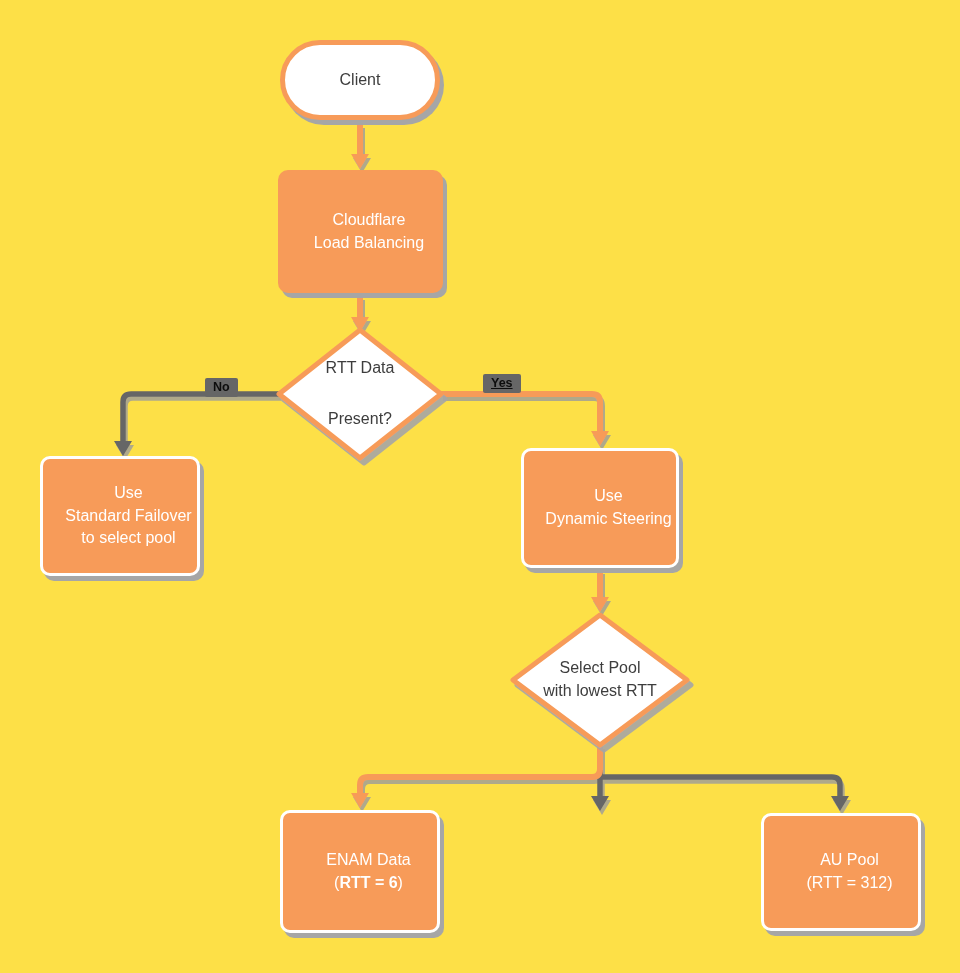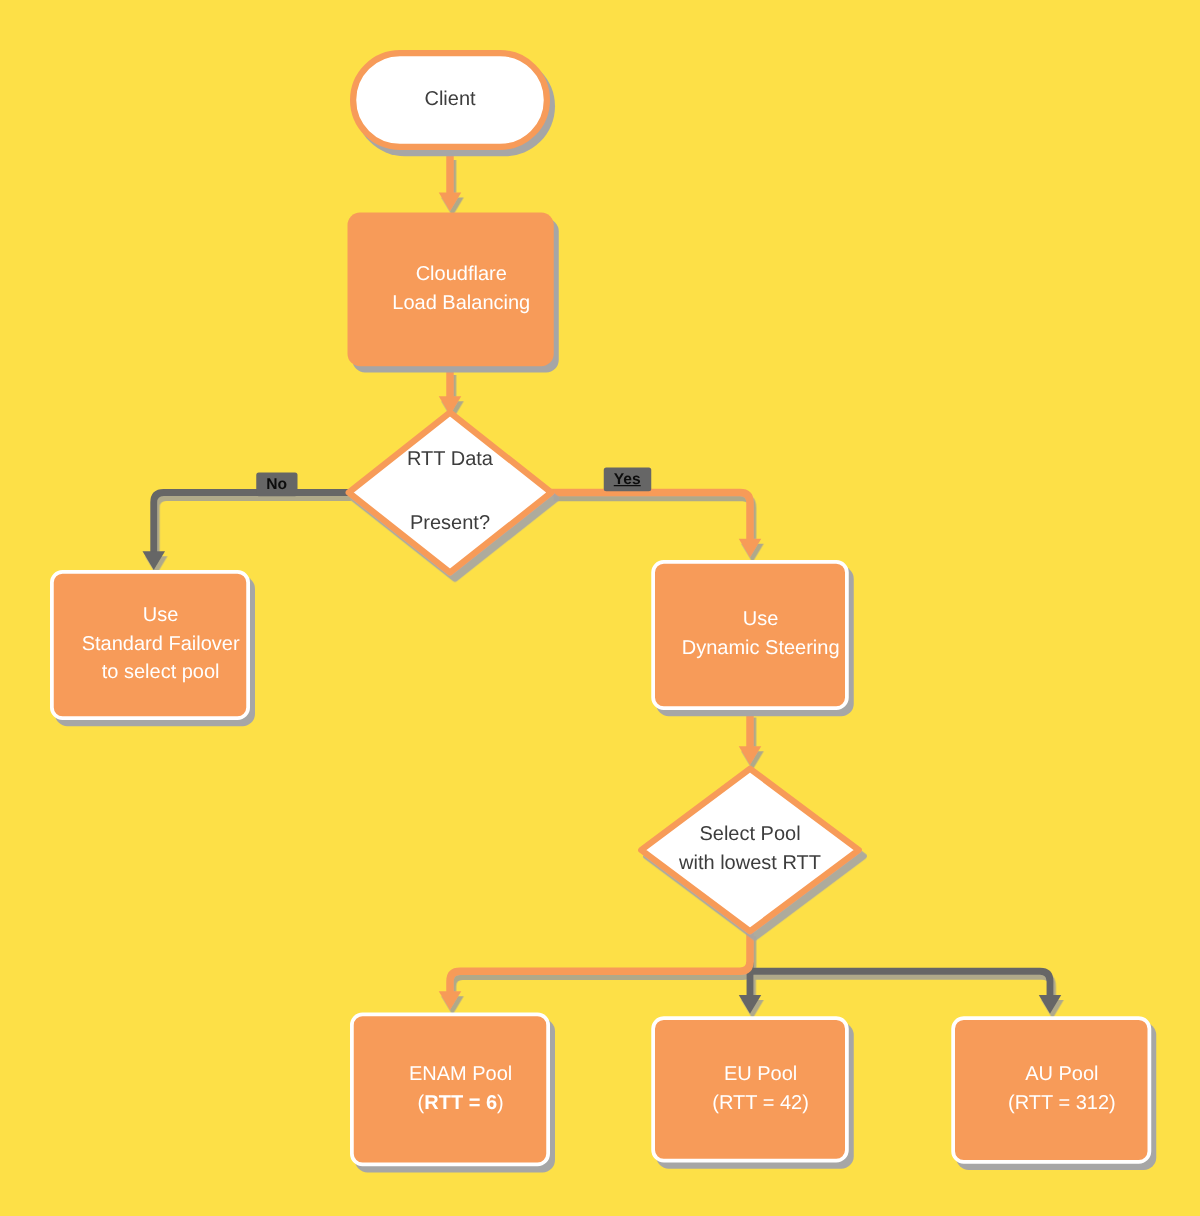--- a/index.html
+++ b/index.html
@@ -107,27 +107,23 @@
     <span class="line">Use</span>
     <span class="line">Dynamic Steering</span>
   </div>
 
   <div class="diamond-label" style="left:510px;top:642px;width:180px;height:76px;">
     <span class="line">Select Pool</span>
     <span class="line">with lowest RTT</span>
   </div>
 
   <div class="node bordered" style="left:280px;top:810px;width:160px;height:123px;">
-    <span class="line">ENAM Pool</span>
+    <span class="line">ENAM Data</span>
     <span class="line"><span>(</span><b>RTT = 6</b><span>)</span></span>
   </div>
 
-  <div class="node bordered" style="left:521px;top:813px;width:158px;height:117px;">
-    <span class="line">EU Pool</span>
-    <span class="line">(RTT = 42)</span>
-  </div>
 
   <div class="node bordered" style="left:761px;top:813px;width:160px;height:118px;">
     <span class="line">AU Pool</span>
     <span class="line">(RTT = 312)</span>
   </div>
 
 </div>
 
 </body></html>

